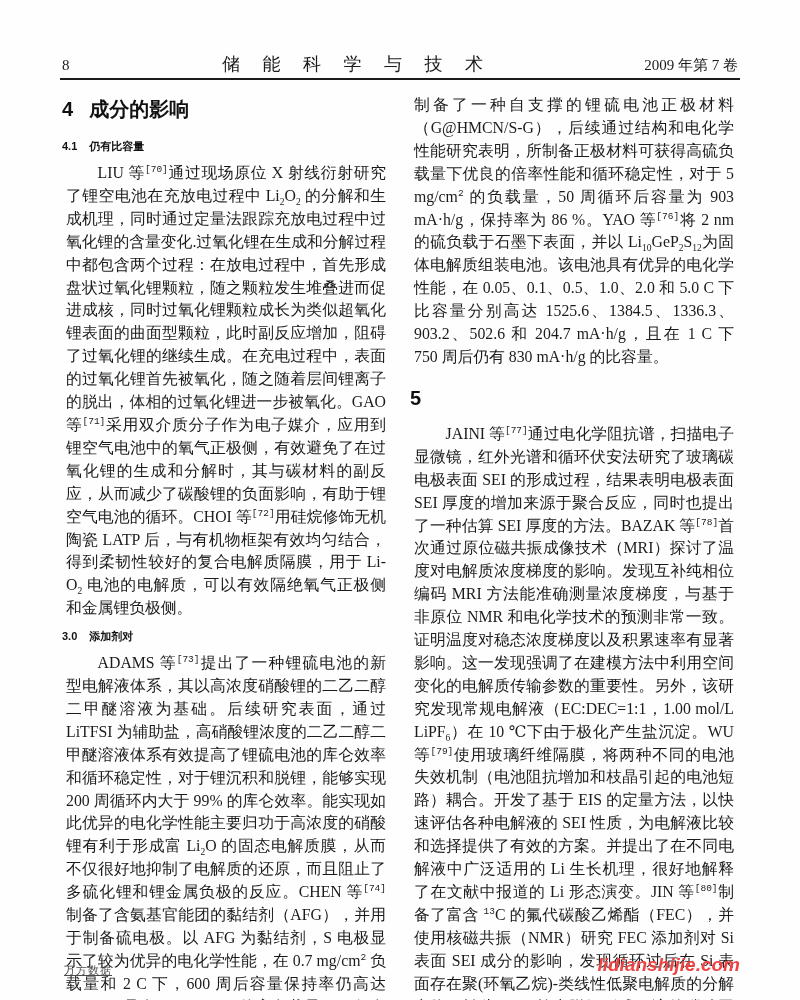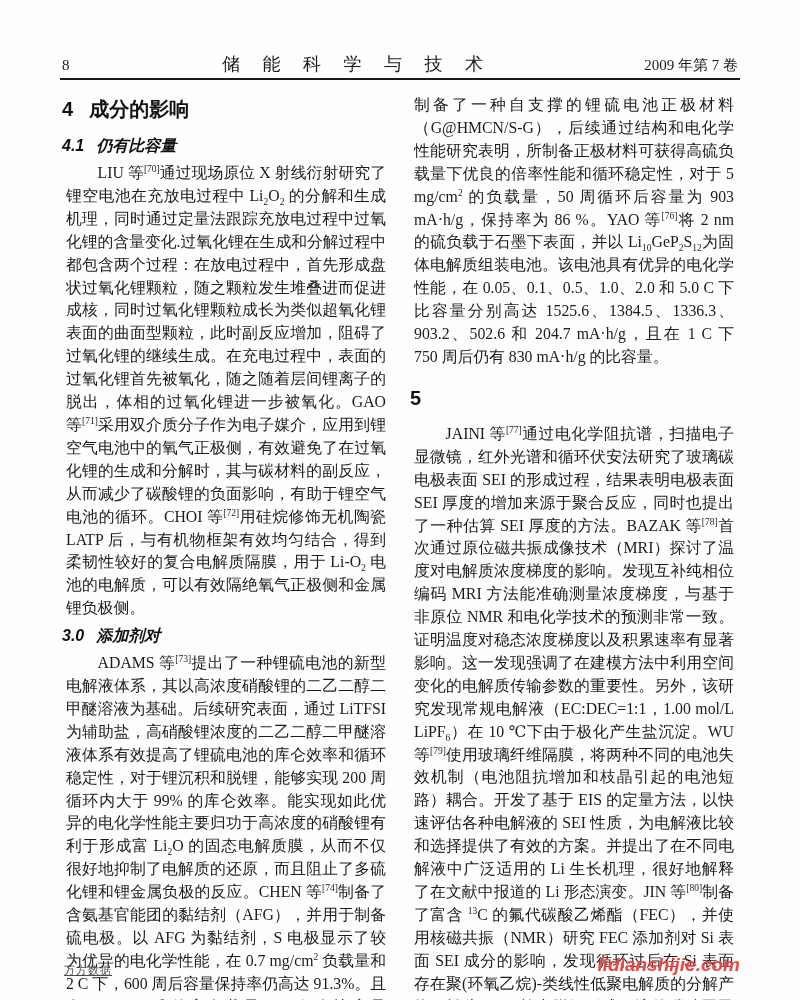--- a/index.html
+++ b/index.html
@@ -30,35 +30,34 @@
   }
   .col{flex:1 1 0;min-width:0;}
   .body-text{
     margin:4px;
     font-size:15.8px;
     line-height:22.9px;
     text-align:justify;
     text-justify:inter-ideograph;
   }
   .indent{text-indent:2em;}
-  .body-text sup{font-size:9.5px;line-height:0;vertical-align:super;}
+  .body-text sup{font-size:9.5px;line-height:0;vertical-align:super;font-family:Liberation Mono, monospace;}
   .body-text sub{font-size:9.5px;line-height:0;vertical-align:sub;}
   h1.section-heading{
     display:flex;gap:16px;align-items:baseline;
     font-size:20px;font-weight:bold;color:#111;
     margin:6px 0 12px 0;line-height:26px;
     font-family:"Liberation Sans","DejaVu Sans",sans-serif;
   }
   h1.section-heading.mid{margin:16px 0 12px 0;}
   h2.subsection-heading{
     display:flex;gap:12px;align-items:baseline;
-    font-size:16px;font-weight:bold;color:#111;
+    font-size:11px;font-weight:bold;color:#111;
     margin:3px 0 4px 0;line-height:24px;
     font-family:"Liberation Sans","DejaVu Sans",sans-serif;
-    font-style:italic;
   }
   
   .wanfang-mark{
     position:absolute;left:64px;bottom:22px;
     font-size:11px;color:#4a4a4a;letter-spacing:1px;text-decoration:underline;
   }
   .site-watermark{
     position:absolute;right:60px;bottom:24px;
     font-size:19px;font-weight:bold;
     font-family:"Liberation Sans","DejaVu Sans",sans-serif;

